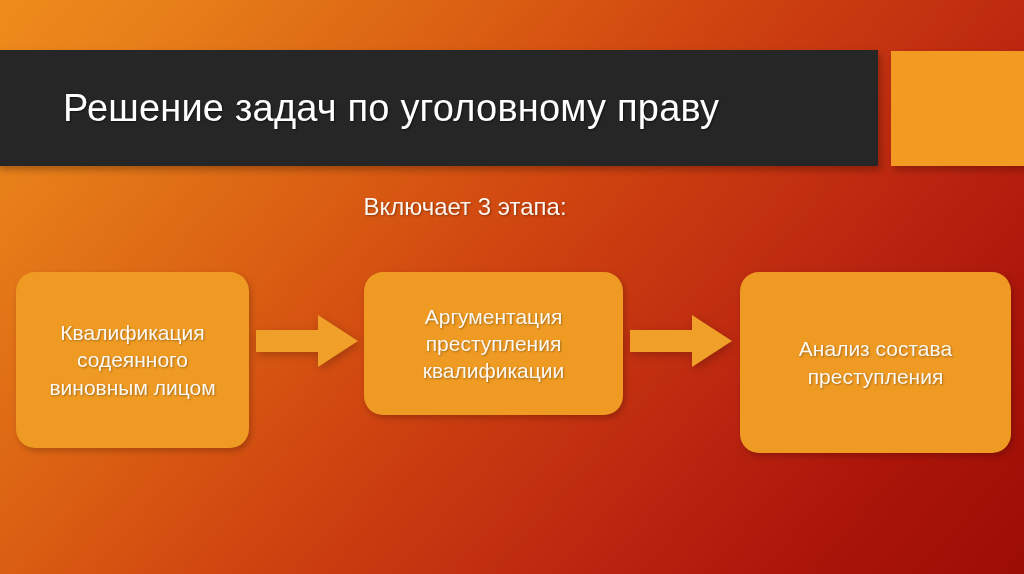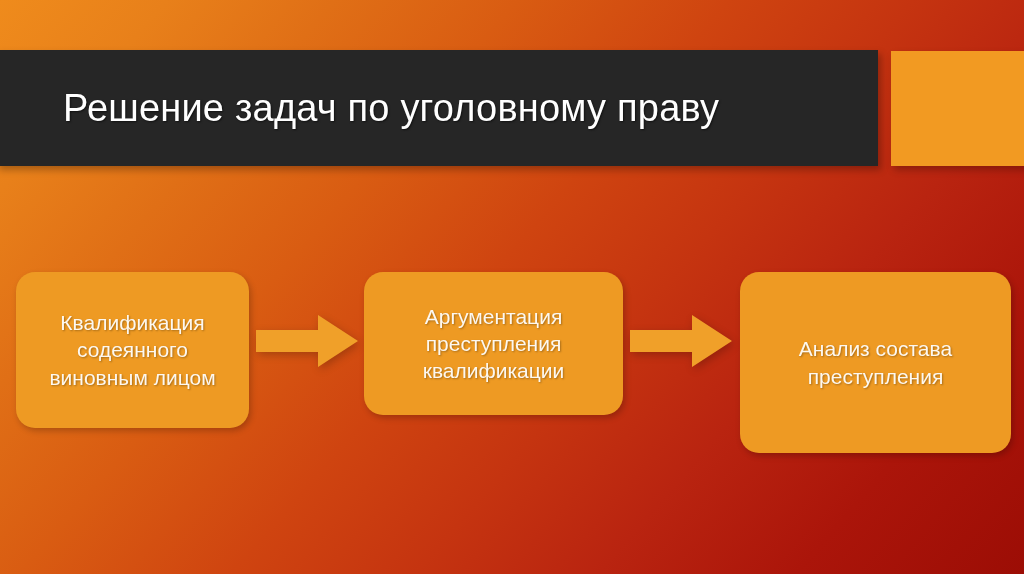--- a/index.html
+++ b/index.html
@@ -97,21 +97,21 @@
   }
   .step-box .label {
     color: #fdf8f0;
     font-size: 21px;
     line-height: 1.30;
     font-weight: 400;
     text-shadow: 1px 1px 2px rgba(0,0,0,0.30);
     white-space: pre-line;
   }
 
-  #step-1 { left: 16px;  width: 233px; height: 156px; }
+  #step-1 { left: 16px;  width: 233px; height: 176px; }
   #step-2 { left: 364px; width: 259px; height: 143px; }
   #step-3 { left: 740px; width: 271px; height: 181px; }
 
   .arrow {
     position: absolute;
     top: 43px;
     width: 102px;
     height: 52px;
     filter: drop-shadow(2px 3px 4px rgba(0,0,0,0.22));
   }
@@ -123,20 +123,21 @@
 <body>
 
 <div id="slide">
 
   <div class="title-banner">
     <div class="title-text">Решение задач по уголовному праву</div>
   </div>
 
   <div class="accent-block"></div>
 
+  <div class="subtitle">Включает 3 этапа:</div>
 
   <div class="process-row">
 
     <div class="step-box" id="step-1">
       <span class="label">Квалификация
 содеянного
 виновным лицом</span>
     </div>
 
     <div class="arrow" id="arrow-1">

